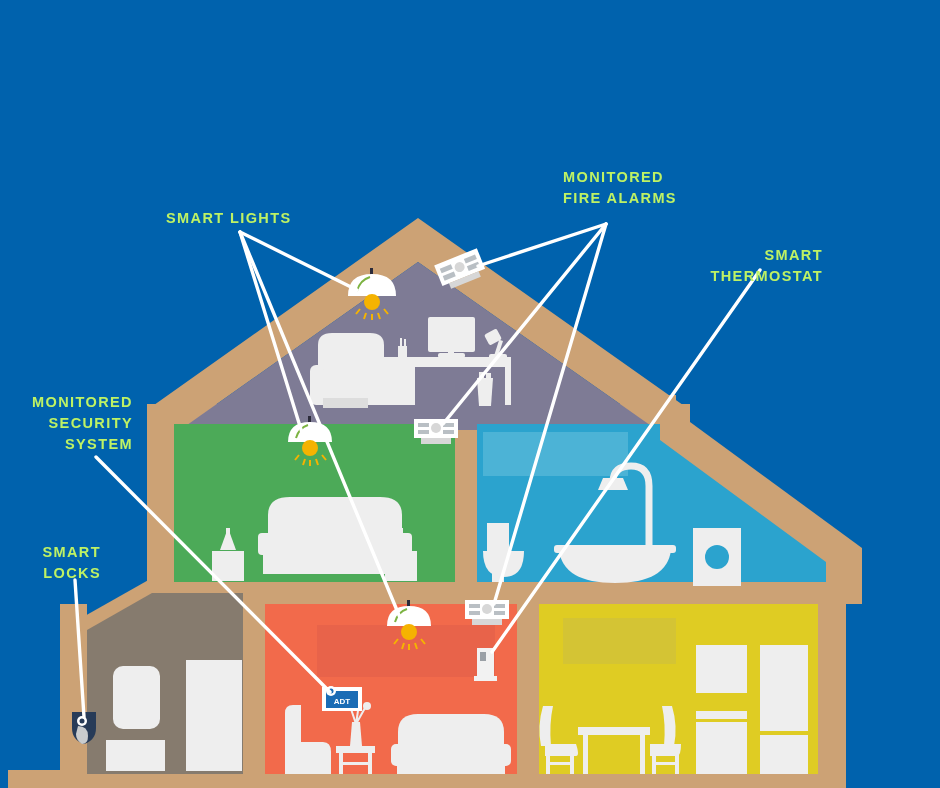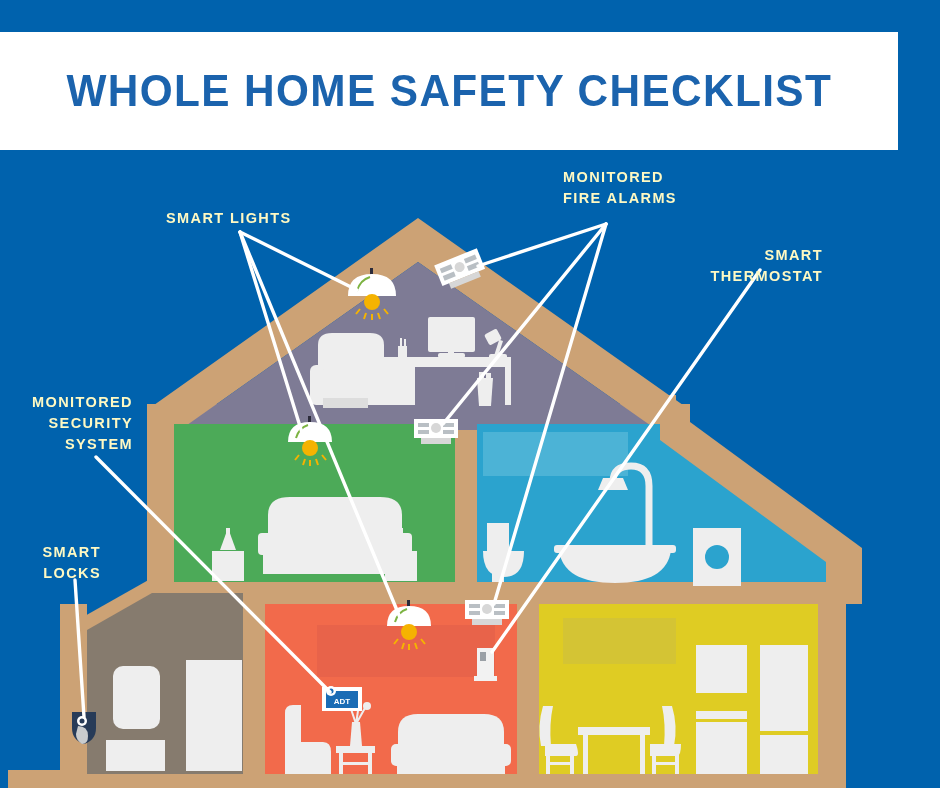--- a/index.html
+++ b/index.html
@@ -12,21 +12,21 @@
     display:flex;align-items:center;justify-content:center;
   }
   #title-text{
     font-family:"Liberation Sans",sans-serif;
     font-weight:bold;font-size:45px;letter-spacing:1.5px;color:#1b63ad;
     transform:scaleX(0.94);white-space:nowrap;
   }
 
   
   .callout{
-    position:absolute;color:#fef9c3;font-weight:bold;font-size:14.5px;
+    position:absolute;color:#bef264;font-weight:bold;font-size:14.5px;
     letter-spacing:1.4px;line-height:1.45;white-space:pre-line;
     font-family:"Liberation Sans",sans-serif;
   }
 
   
   #art{position:absolute;left:0;top:0;width:940px;height:788px;}
 </style>
 </head>
 <body>
 
@@ -273,23 +273,20 @@
       <path d="M606,224 L494,604"></path>
 
       <path d="M760,270 L492,652"></path>
 
       <path d="M96,457 L330,692"></path>
 
       <path d="M75,580 L84,717"></path>
     </g>
   </svg>
 
-  <div id="title-band">
-    <div id="title-text">WHOLE HOME SAFETY CHECKLIST</div>
-  </div>
 
   <div class="callout" style="left:166px;top:208px;text-align:right;">SMART LIGHTS</div>
 
   <div class="callout" style="left:563px;top:167px;text-align:left;">MONITORED
 FIRE ALARMS</div>
 
   <div class="callout" style="left:623px;top:245px;width:200px;text-align:right;">SMART
 THERMOSTAT</div>
 
   <div class="callout" style="left:0px;top:392px;width:133px;text-align:right;">MONITORED

